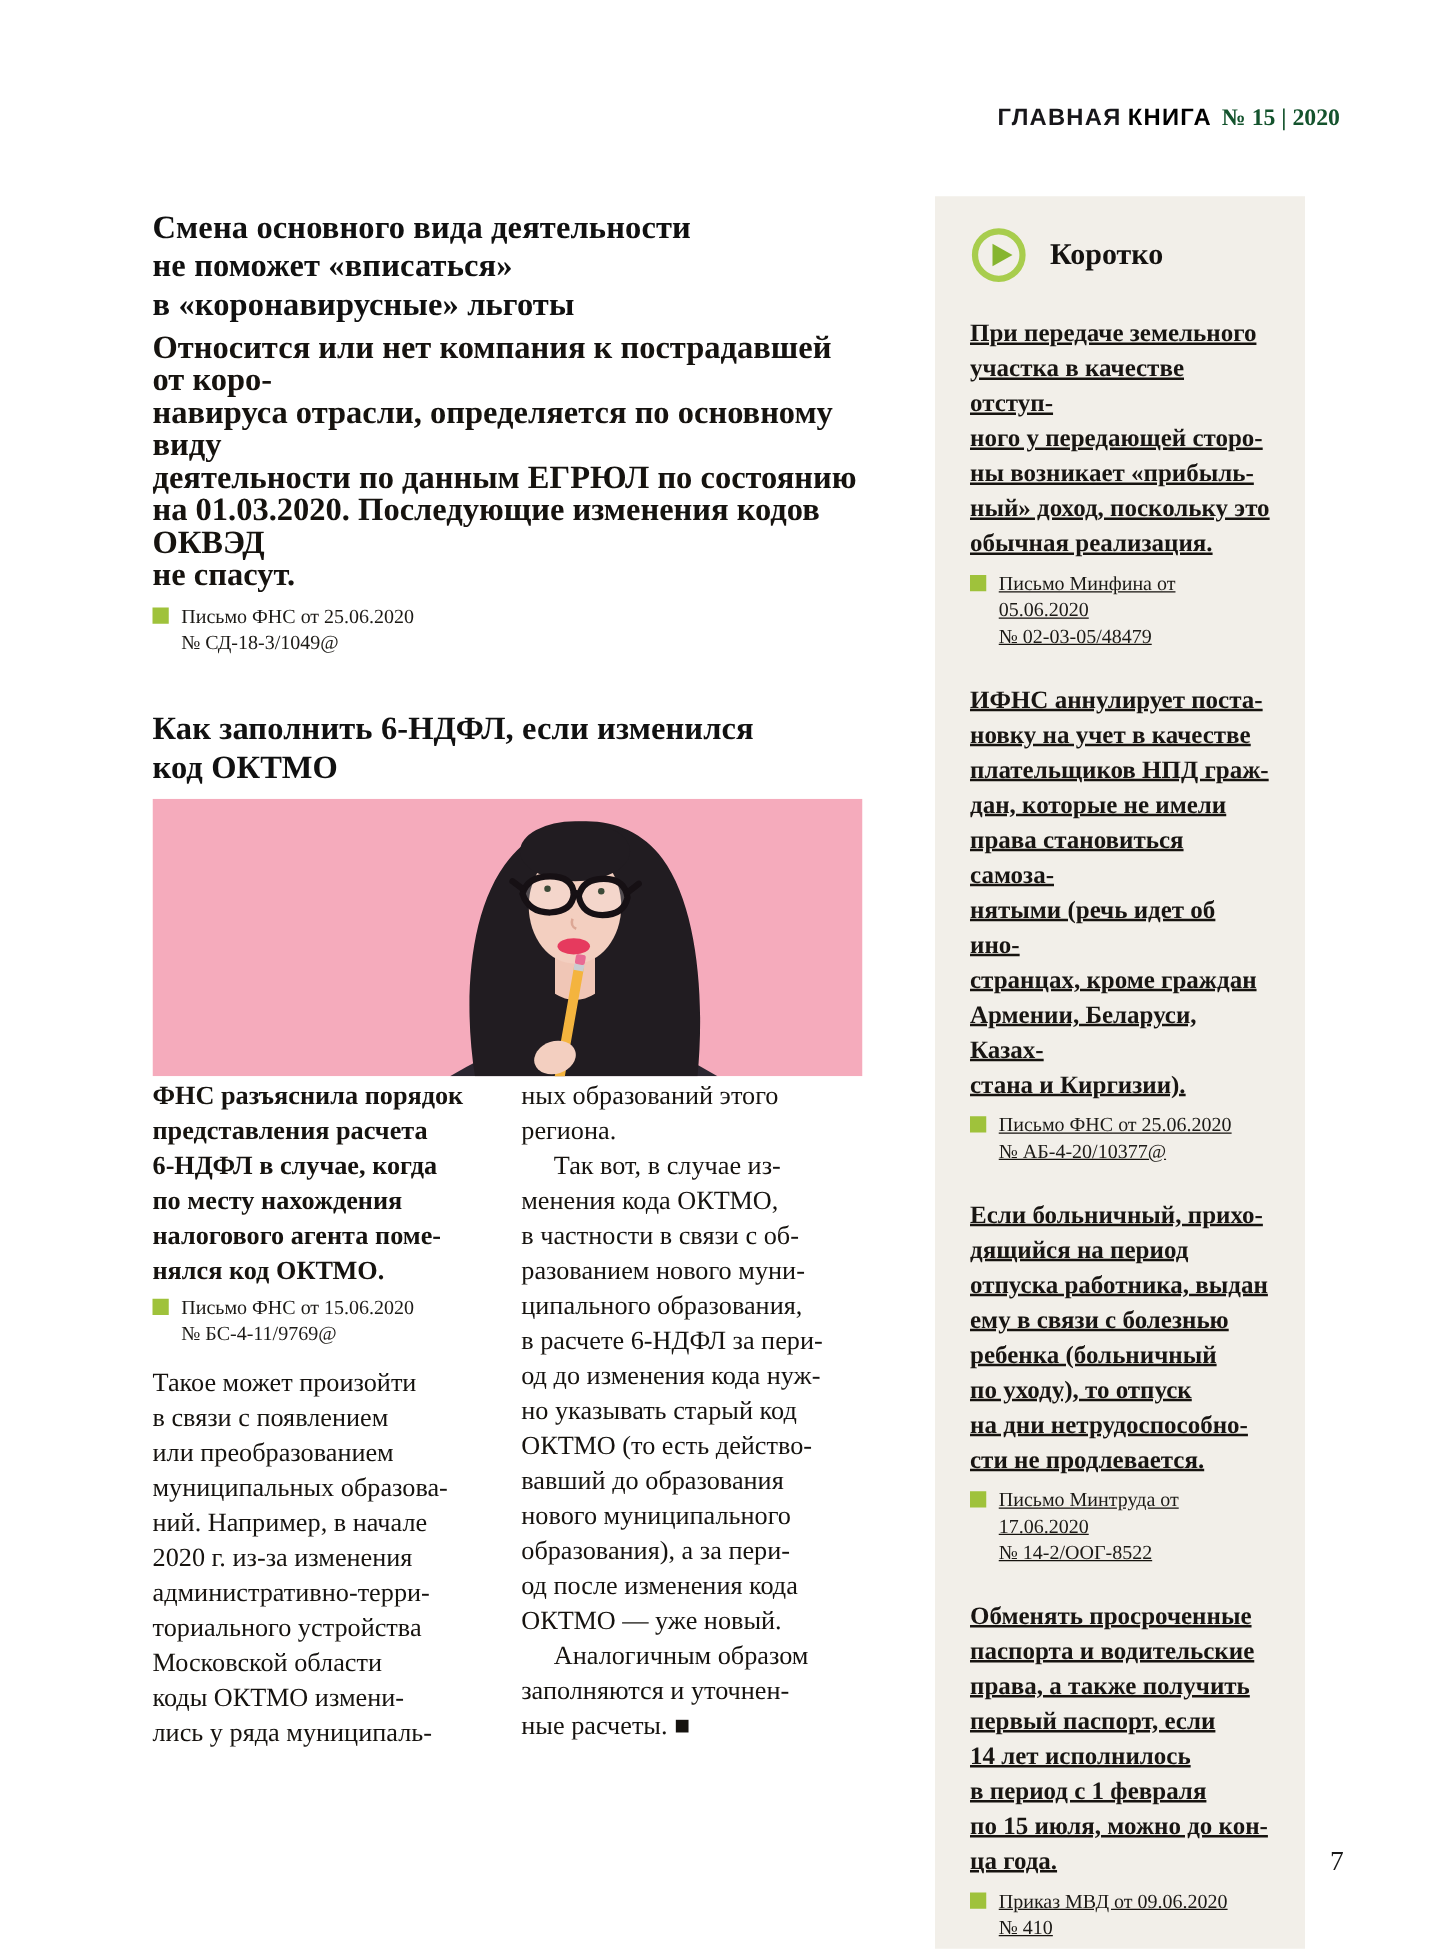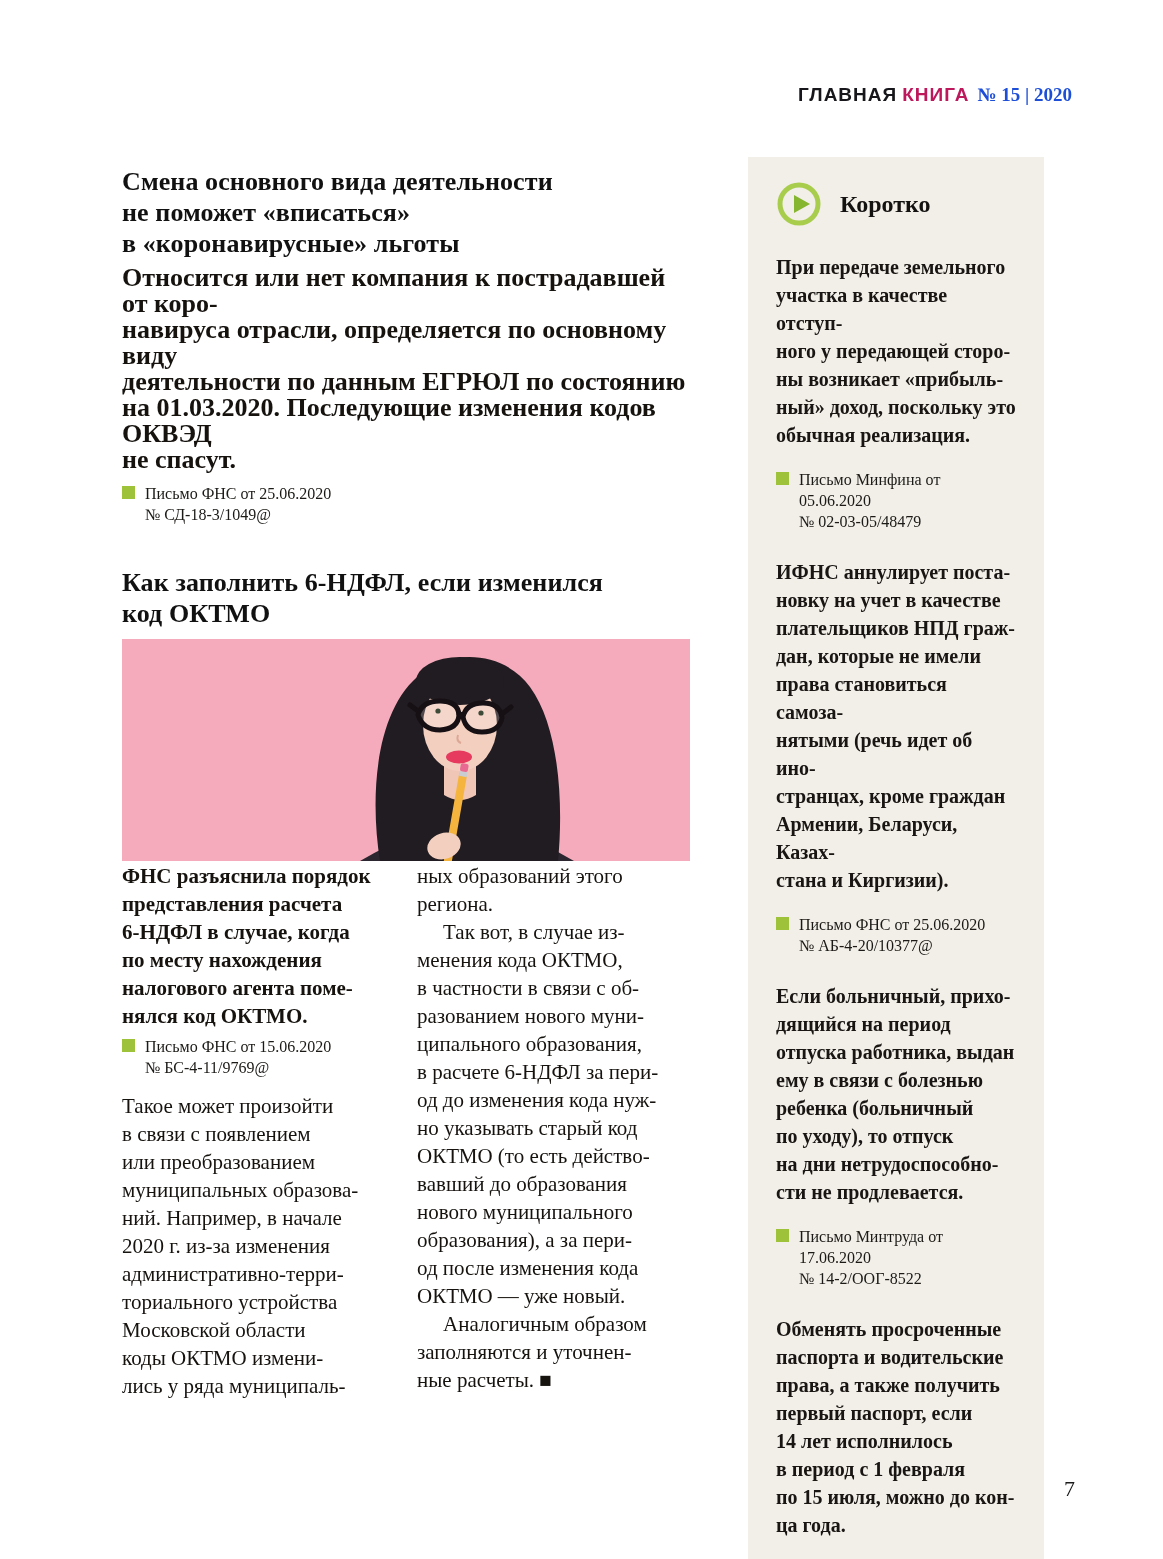--- a/index.html
+++ b/index.html
@@ -16,22 +16,22 @@
   
   .masthead {
     position:absolute; top:84px; right:91px;
     font-size:19px; line-height:22px; white-space:nowrap;
   }
   .brand-black, .brand-purple {
     font-family:"Liberation Sans","DejaVu Sans",sans-serif;
     font-weight:700; letter-spacing:1px;text-align:center;
   }
   .brand-black { color:#17161a; }
-  .brand-purple { color:#be185d; margin-left:5px; }
-  .issue { font-weight:700; color:#1d4ed8; margin-left:8px; }
+  .brand-purple { color:#000000; margin-left:5px; }
+  .issue { font-weight:700; color:#14532d; margin-left:8px; }
 
   
   .main-col { position:absolute; left:122px; top:150px; width:568px; }
   .title { font-size:26px; line-height:31px; font-weight:700; color:#111111; letter-spacing:.1px;margin-top:16px; }
   .lead  { margin-top:6px; font-size:26px; line-height:26px; font-weight:700; }
   .body-text { margin-top:8px; font-size:21px; line-height:26px; }
 
   .source { margin-top:10px; display:flex; gap:10px; font-size:16px; line-height:21px; color:#1c1a16; }
   .bullet { width:13px; height:13px; background:#9fc23b; flex:none; margin-top:3px; }
   .src-line { display:block; }
@@ -48,23 +48,23 @@
   .indent { text-indent:26px; }
 
   
   .sidebar {
     position:absolute; left:748px; top:157px; width:296px; min-height:1240px;
     background:#f2efe9; padding:24px 28px 18px 28px;
   }
   .sb-header { display:flex; align-items:center; gap:18px; height:46px; margin-bottom:26px; }
   .play-icon { width:46px; height:46px; flex:none; line-height:0; }
   .sb-title { font-size:24px; font-weight:700; color:#141210; }
-  .sb-item { margin-bottom:26px; }
+  .sb-item { margin-bottom:26px;text-decoration:underline; }
   .sb-text { font-size:20px; line-height:28px; font-weight:700; color:#181512; }
-  .sb-item .source { margin-top:20px; }
+  .sb-item .source { margin-top:8px; }
 
   .page-number { position:absolute; top:1476px; right:88px; font-size:22px; color:#1a1a1a; }
 </style>
 </head>
 <body>
 
 <div class="page">
 
   <header class="masthead">
     <span class="brand-black">ГЛАВНАЯ</span><span class="brand-purple">КНИГА</span><span class="issue">№ 15 | 2020</span>

